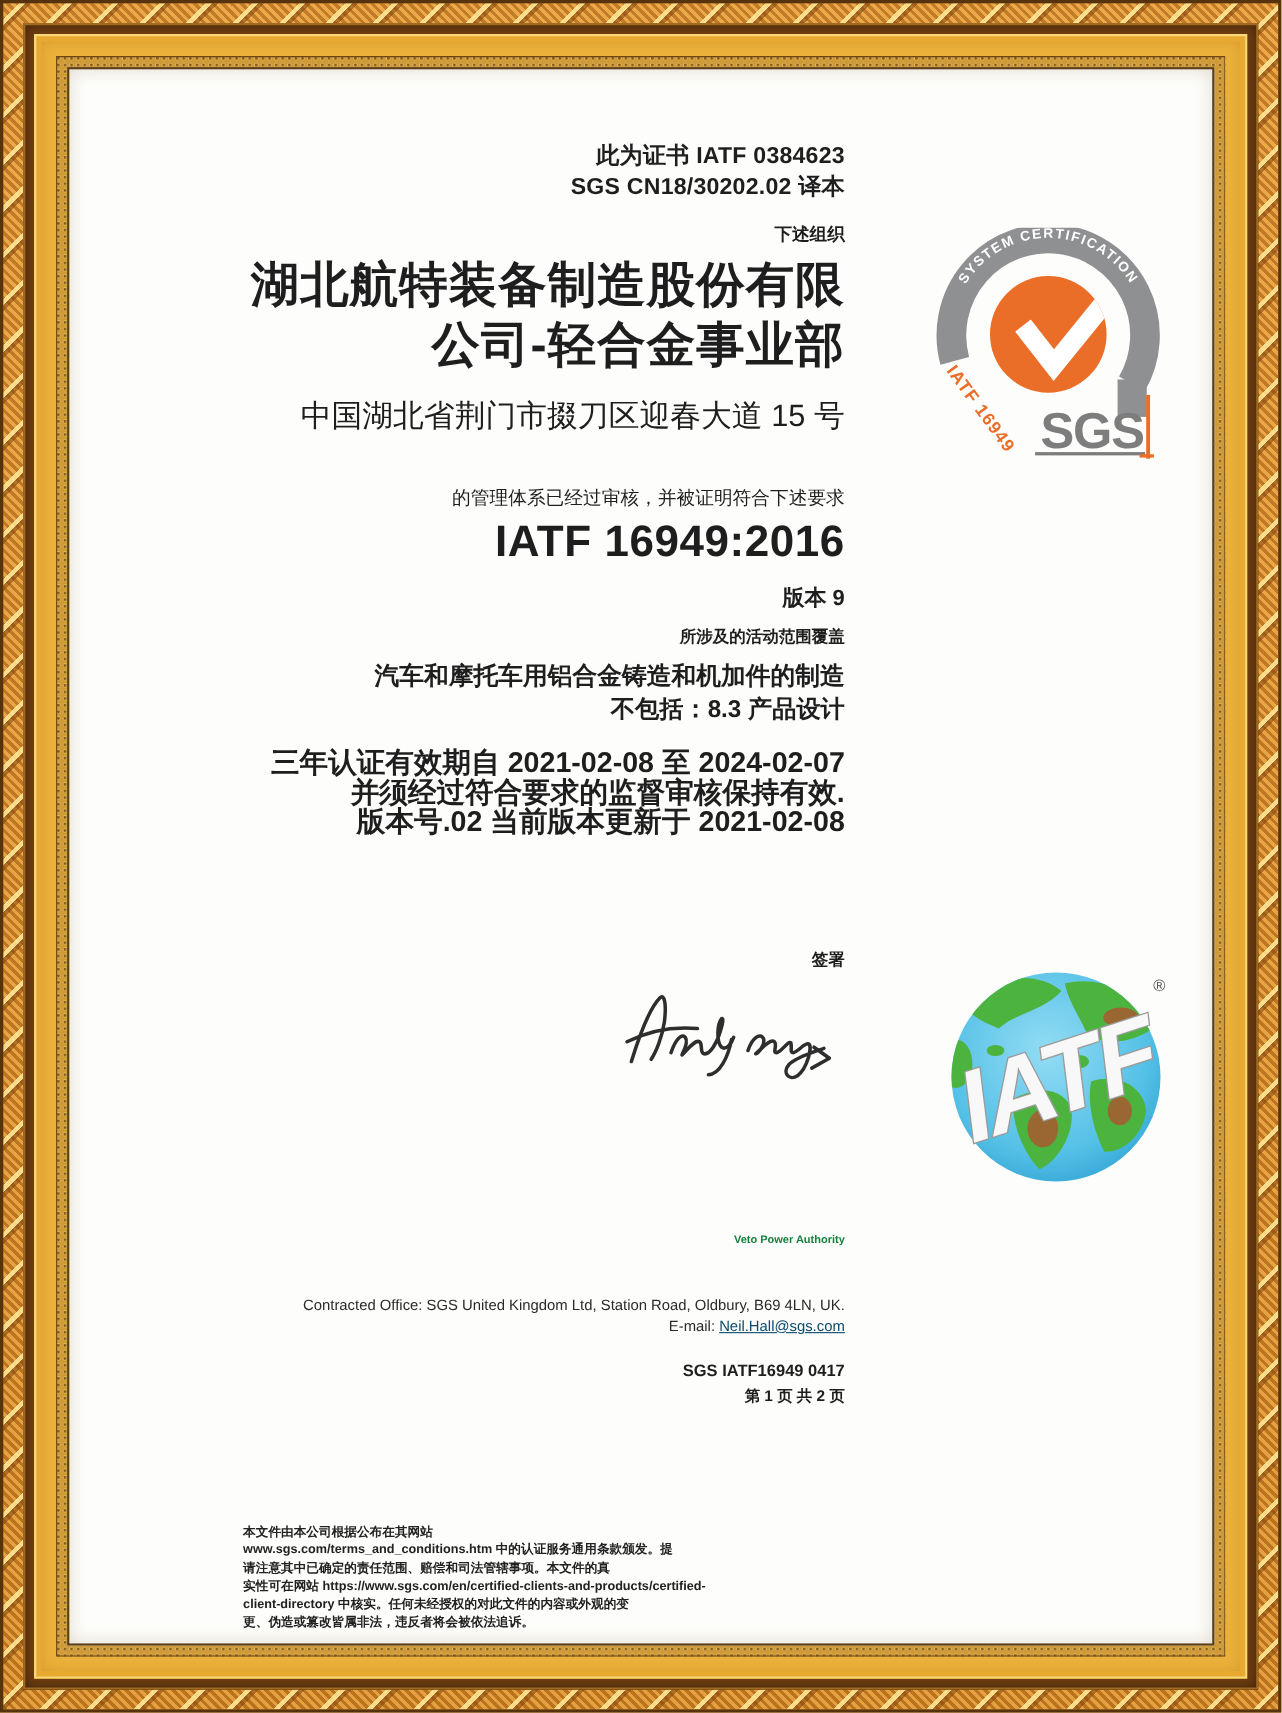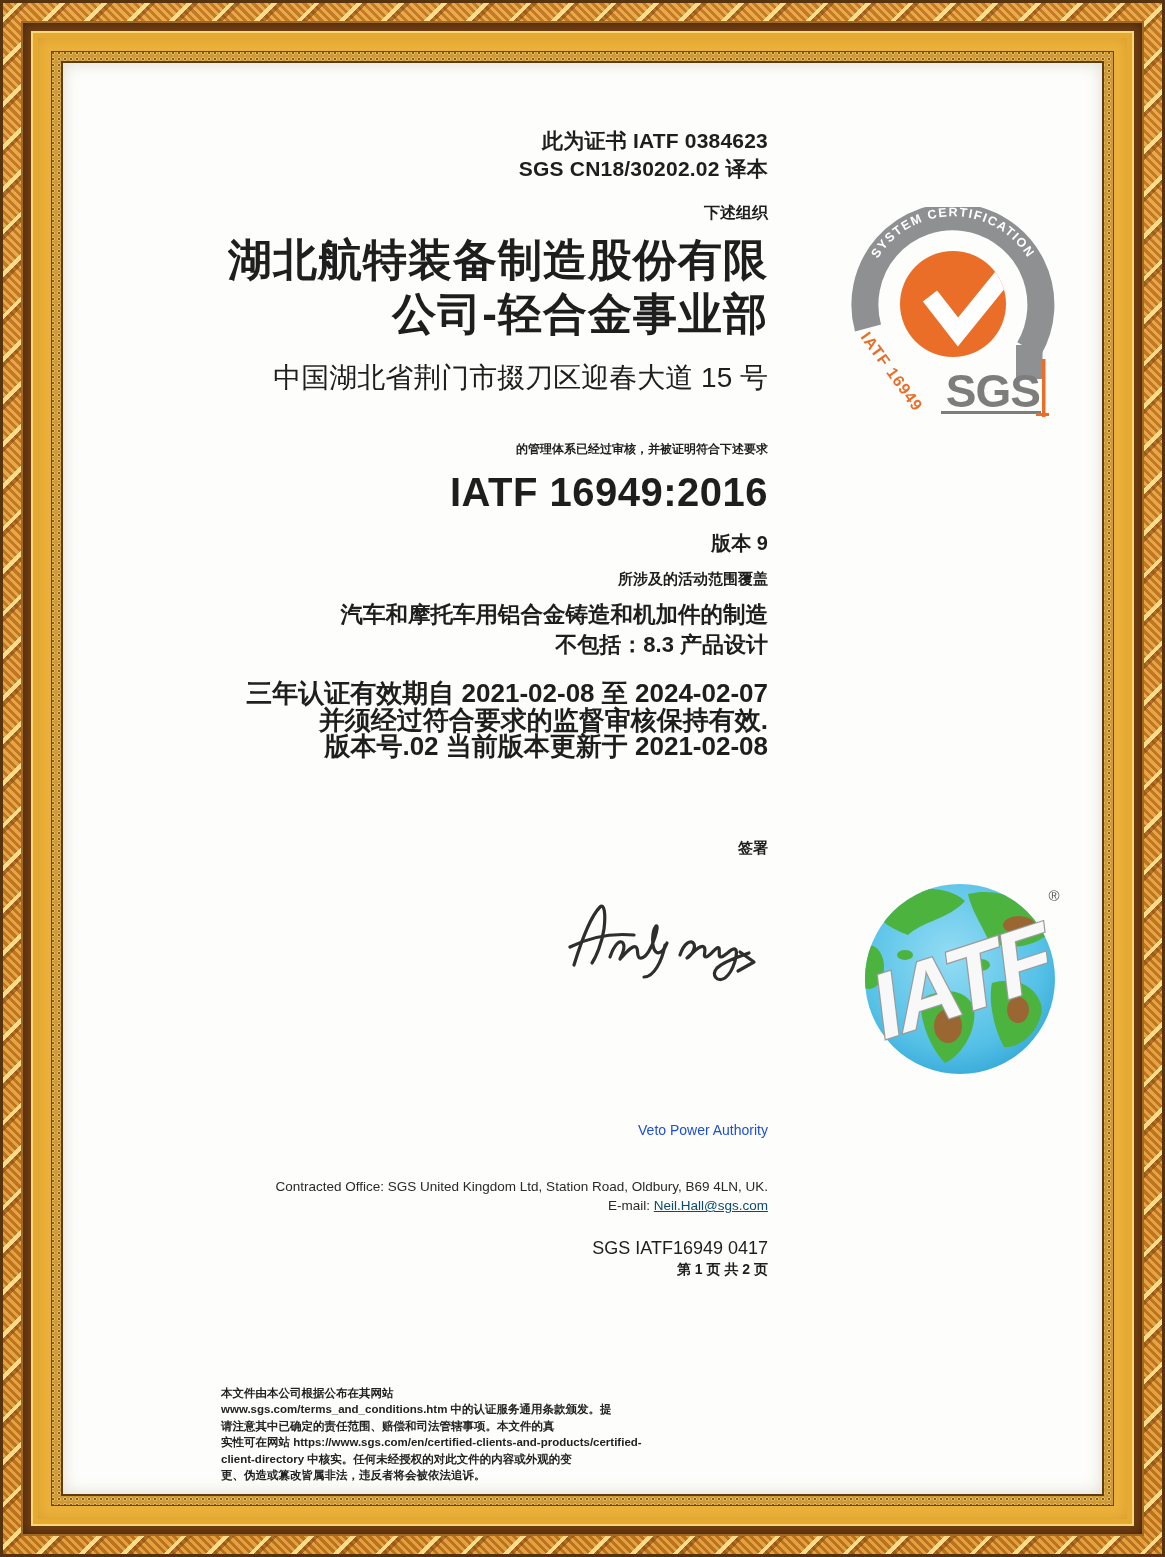--- a/index.html
+++ b/index.html
@@ -29,31 +29,31 @@
     inset:61px;border:2px solid #5d3d14;background:#fdfdfb;
     box-shadow: inset 0 0 16px rgba(120,90,40,.22);
     overflow:hidden;
   }
   .abs{position:absolute;}
   .r{right:334px;text-align:right;white-space:nowrap;}
   .hdr{font-size:21px;font-weight:600;letter-spacing:.2px;}
   .small-label{font-size:16px;font-weight:600;}
   .company{font-size:44px;font-weight:700;line-height:54px;letter-spacing:1px;}
   .address{font-size:28px;font-weight:400;}
-  .audit{font-size:12px;font-weight:700;}
+  .audit{font-size:17px;font-weight:400;}
   .standard{font-size:40px;font-weight:800;letter-spacing:.5px;}
   .version{font-size:20px;font-weight:600;}
   .scope-intro{font-size:15px;font-weight:700;}
   .scope{font-size:22.5px;font-weight:800;}
   .exclusion{font-size:22px;font-weight:600;}
   .validity{font-size:26px;font-weight:600;line-height:26.5px;}
   .signed{font-size:15px;font-weight:600;}
-  .plain14{font-size:14px;font-weight:400;color:#1d4ed8;}
+  .plain14{font-size:10px;font-weight:700;color:#15803d;}
   .plain13{font-size:13.5px;font-weight:400;color:#2a2a2a;}
-  .doccode{font-size:18px;font-weight:400;text-align:center;}
+  .doccode{font-size:15px;font-weight:700;text-align:center;}
   .pageinfo{font-size:14px;font-weight:600;}
   .footer{
     width:408px;font-size:11.5px;font-weight:600;
     line-height:16.4px;color:#222;white-space:nowrap;
   }
   .email-link{text-decoration:underline;color:#0c4a6e;cursor:pointer;}
 </style>
 </head>
 <body>
 
@@ -80,21 +80,21 @@
   <div class="abs r scope-intro" style="top:507px">所涉及的活动范围覆盖</div>
   <div class="abs r scope" style="top:536px">汽车和摩托车用铝合金铸造和机加件的制造</div>
   <div class="abs r exclusion" style="top:567px">不包括：8.3 产品设计</div>
 
   <div class="abs r validity" style="top:617px">
     <div>三年认证有效期自 2021-02-08 至 2024-02-07</div>
     <div>并须经过符合要求的监督审核保持有效.</div>
     <div>版本号.02 当前版本更新于 2021-02-08</div>
   </div>
 
-  <div class="abs r signed" style="top:776px">签署</div>
+  <div class="abs r signed" style="top:800px">签署</div>
 
   <svg class="abs" style="left:505px;top:828px" width="195" height="100" viewBox="0 0 195 100" aria-label="signature">
     <g fill="none" stroke="#2e2e2e" stroke-width="3.2" stroke-linecap="round" stroke-linejoin="round">
       <path d="M6,74 C14,48 24,24 32,16 C36,12 38,22 36,38 C34,52 28,66 24,72"></path>
       <path d="M2,56 C22,46 44,42 66,44"></path>
       <path d="M42,66 C46,54 52,48 55,52 C58,56 54,64 52,68 C58,62 64,54 68,56 C71,58 68,66 72,67 C78,68 84,56 87,46 C89,40 90,34 88,35 C84,40 83,56 88,61 C92,64 97,58 99,52"></path>
       <path d="M97,54 C94,70 86,86 76,86"></path>
       <path d="M112,64 C116,52 123,48 126,53 C128,58 122,66 119,67 C125,62 132,53 136,56 C139,59 134,66 138,66 C143,65 148,55 151,57 C152,62 150,66 153,66 C158,65 163,57 167,58 C171,60 166,80 157,87 C149,92 143,84 149,77 C156,70 170,66 181,62"></path>
       <path d="M170,80 L186,71 L172,61"></path>
     </g>

